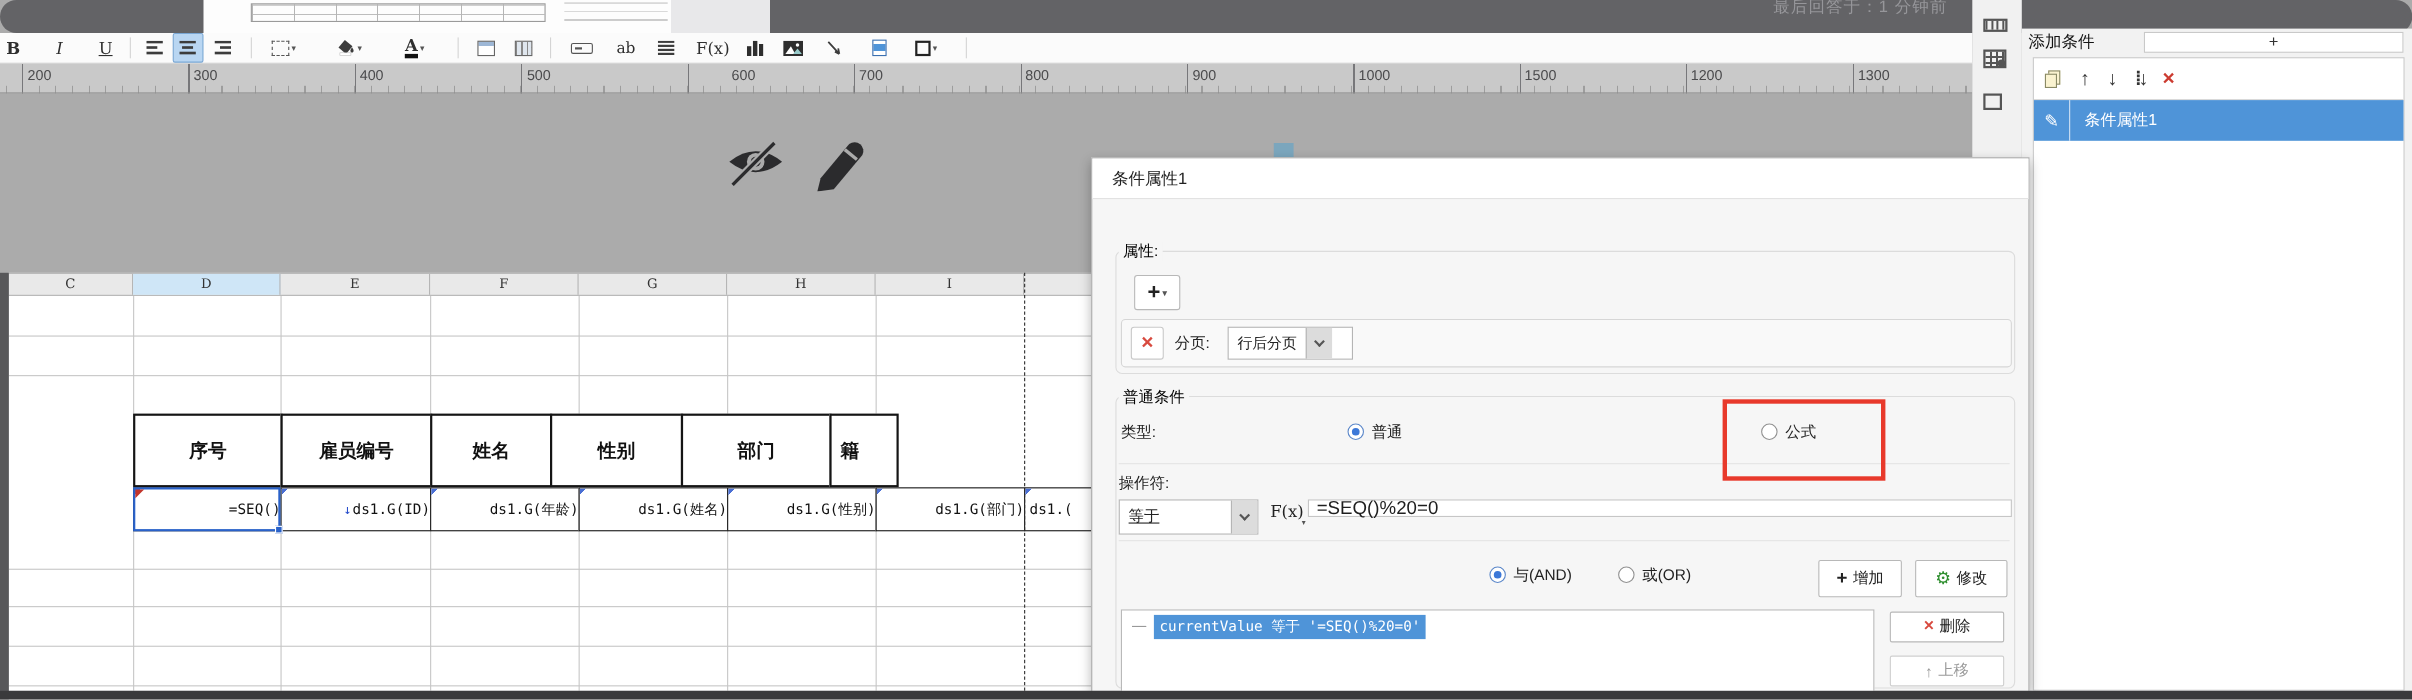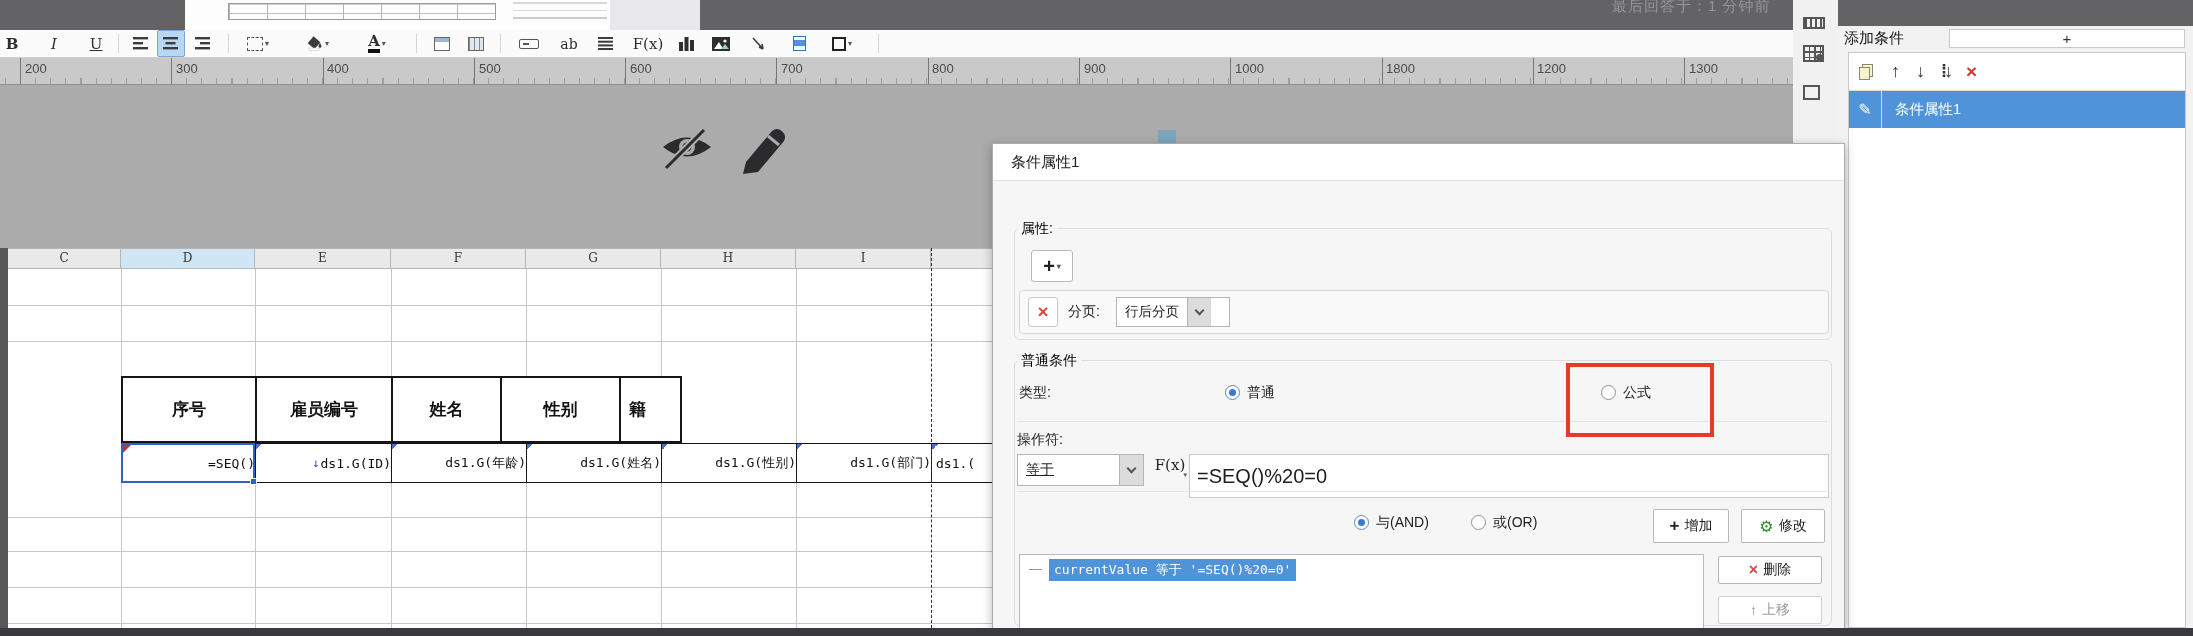--- a/index.html
+++ b/index.html
@@ -2,21 +2,21 @@
 <html><head>
 <meta charset="utf-8">
 <style>
   html,body{margin:0;padding:0;}
   body{font-family:"Liberation Sans",sans-serif;}
   #stage{position:relative;width:2193px;height:636px;background:#ababab;overflow:hidden;}
   #stage *{box-sizing:border-box;}
   .abs{position:absolute;}
 
   
-  .topstrip{left:0;top:0;width:2193px;height:30px;background:#636366;z-index:10;}
+  .topstrip{left:0;top:0;width:2193px;height:30px;background:#636366;z-index:10;border-radius:15px;}
   .prevwhite{left:185px;top:0;width:425px;height:30px;background:#fdfdfd;}
   .prevgray{left:610px;top:0;width:90px;height:30px;background:#e8e8ea;}
   .minitable{left:43px;top:3px;width:268px;height:17px;border:1px solid #9a9a9a;
     background:repeating-linear-gradient(90deg,#b5b5b5 0 1px,transparent 1px 38px),linear-gradient(#cfcfcf 0 1px,transparent 1px 9px,#bdbdbd 9px 10px,transparent 10px);}
   .minidlg{left:328px;top:2px;width:94px;height:26px;background:linear-gradient(#d9d9d9 2px,transparent 2px 8px,#d9d9d9 8px 9px,transparent 9px 15px,#cccccc 15px 17px,transparent 17px);}
   .statustext{left:1612px;top:-3px;color:#96969a;font-size:15px;letter-spacing:1px;}
 
   
   .toolbar{left:0;top:30px;width:1793px;height:28px;background:#fbfbfb;border-bottom:1px solid #cfcfcf;z-index:5;}
   .tbi{position:absolute;top:0;height:27px;display:flex;align-items:center;justify-content:center;color:#2e2e2e;}
@@ -69,21 +69,21 @@
   .select{background:#fff;border:1px solid #b5b5b5;display:flex;align-items:stretch;height:30px;}
   .selecttext{display:flex;align-items:center;padding:0 8px;font-size:13.5px;}
   .selectchev{width:24px;background:#dcdcdc;border-left:1px solid #b5b5b5;display:flex;align-items:center;justify-content:center;}
   .radio{position:absolute;width:15px;height:15px;border-radius:50%;background:#fff;border:1px solid #919191;}
   .radio.sel{border-color:#5b87c9;}
   .radio.sel::after{content:'';position:absolute;inset:3px;border-radius:50%;background:#3c78d8;}
   .rlabel{position:absolute;font-size:14px;color:#222;text-align:right;}
   .divline{position:absolute;left:24px;width:810px;height:1px;background:#e5e5e5;}
   .redbox{position:absolute;left:573px;top:219px;width:148px;height:74px;border:4px solid #e8392b;z-index:5;}
   .fxglyph{font-family:"DejaVu Serif",serif;font-size:15px;color:#222;}
-  .dinput{position:absolute;left:196px;top:310px;width:640px;height:44px;background:#fff;border:1px solid #c6c6c6;display:flex;align-items:center;padding:0 7px;font-size:20px;color:#1e1e1e;}
+  .dinput{position:absolute;left:196px;top:310px;width:640px;height:16px;background:#fff;border:1px solid #c6c6c6;display:flex;align-items:center;padding:0 7px;font-size:17px;color:#1e1e1e;}
   .dbtn{position:absolute;background:#fff;border:1px solid #b8b8b8;border-radius:2px;display:flex;align-items:center;justify-content:center;font-size:14px;color:#222;gap:5px;}
   .listbox{position:absolute;left:26px;top:410px;width:685px;height:215px;background:#fff;border:1px solid #b9b9b9;}
   .condhl{position:absolute;left:29px;top:4px;background:#4f94d8;color:#fff;font-family:"DejaVu Sans Mono",monospace;font-size:13px;padding:2px 5px;white-space:nowrap;}
   .treedash{position:absolute;left:9px;top:6px;color:#8a8a8a;font-size:13px;}
 
   
   .iconstrip{left:1793px;top:0;width:45px;height:143px;background:#f1f1f1;z-index:12;}
   .stripicon{position:absolute;left:10px;color:#555;}
 
   
@@ -204,26 +204,26 @@
         <span class="dd">▾</span>
     </div>
     <div class="sep" style="left:878px;"></div>
   </div>
 
   <div class="abs ruler">
     <span class="rlab" style="left:25px">200</span>
     <span class="rlab" style="left:176px">300</span>
     <span class="rlab" style="left:327px">400</span>
     <span class="rlab" style="left:479px">500</span>
-    <span class="rlab" style="left:630px">600</span>
+    <span class="rlab" style="left:665px">600</span>
     <span class="rlab" style="left:781px">700</span>
     <span class="rlab" style="left:932px">800</span>
     <span class="rlab" style="left:1084px">900</span>
     <span class="rlab" style="left:1235px">1000</span>
-    <span class="rlab" style="left:1386px">1800</span>
+    <span class="rlab" style="left:1386px">1500</span>
     <span class="rlab" style="left:1537px">1200</span>
     <span class="rlab" style="left:1689px">1300</span>
   </div>
 
   <div class="abs bigicon" style="left:660px;top:116px;">
     <svg width="54" height="56" viewBox="0 0 54 56">
       <path d="M3 31 Q27 12 51 31 Q27 50 3 31 Z" fill="#2b2b2d"></path>
       <circle cx="27" cy="31" r="8" fill="#ababab"></circle>
       <circle cx="27" cy="31" r="4.5" fill="#2b2b2d"></circle>
       <line x1="8" y1="50" x2="46" y2="12" stroke="#ababab" stroke-width="7"></line>
@@ -265,20 +265,21 @@
     <div class="vline" style="left:518px"></div>
     <div class="vline" style="left:653px"></div>
     <div class="vline" style="left:788px"></div>
   </div>
 
   <div class="abs trow" style="top:376px;">
     <div class="thcell" style="width:136px">序号</div>
     <div class="thcell" style="width:138px">雇员编号</div>
     <div class="thcell" style="width:111px">姓名</div>
     <div class="thcell" style="width:121px">性别</div>
+    <div class="thcell" style="width:137px">部门</div>
     <div class="thcell" style="width:63px;justify-content:flex-start;padding-left:8px;">籍</div>
   </div>
   <div class="abs trow" style="top:443px;">
     <div class="tdcell" style="width:135px">
         <span class="cmark"></span>
         <span>=SEQ()</span>
       </div>
     <div class="tdcell" style="width:137px">
         <span class="cmark"></span>
         <span class="dsarrow">↓</span>

